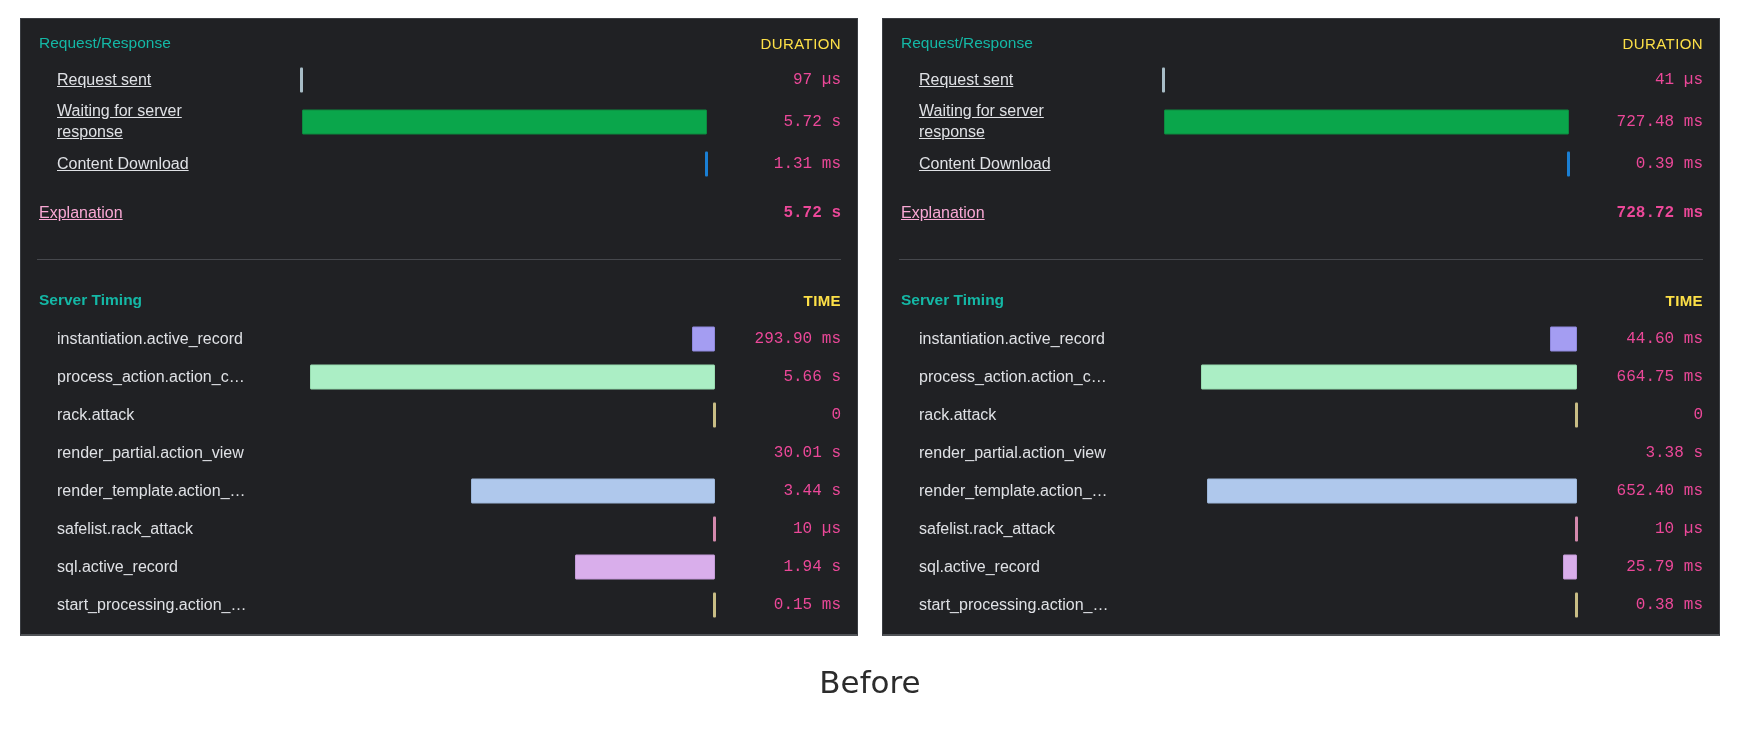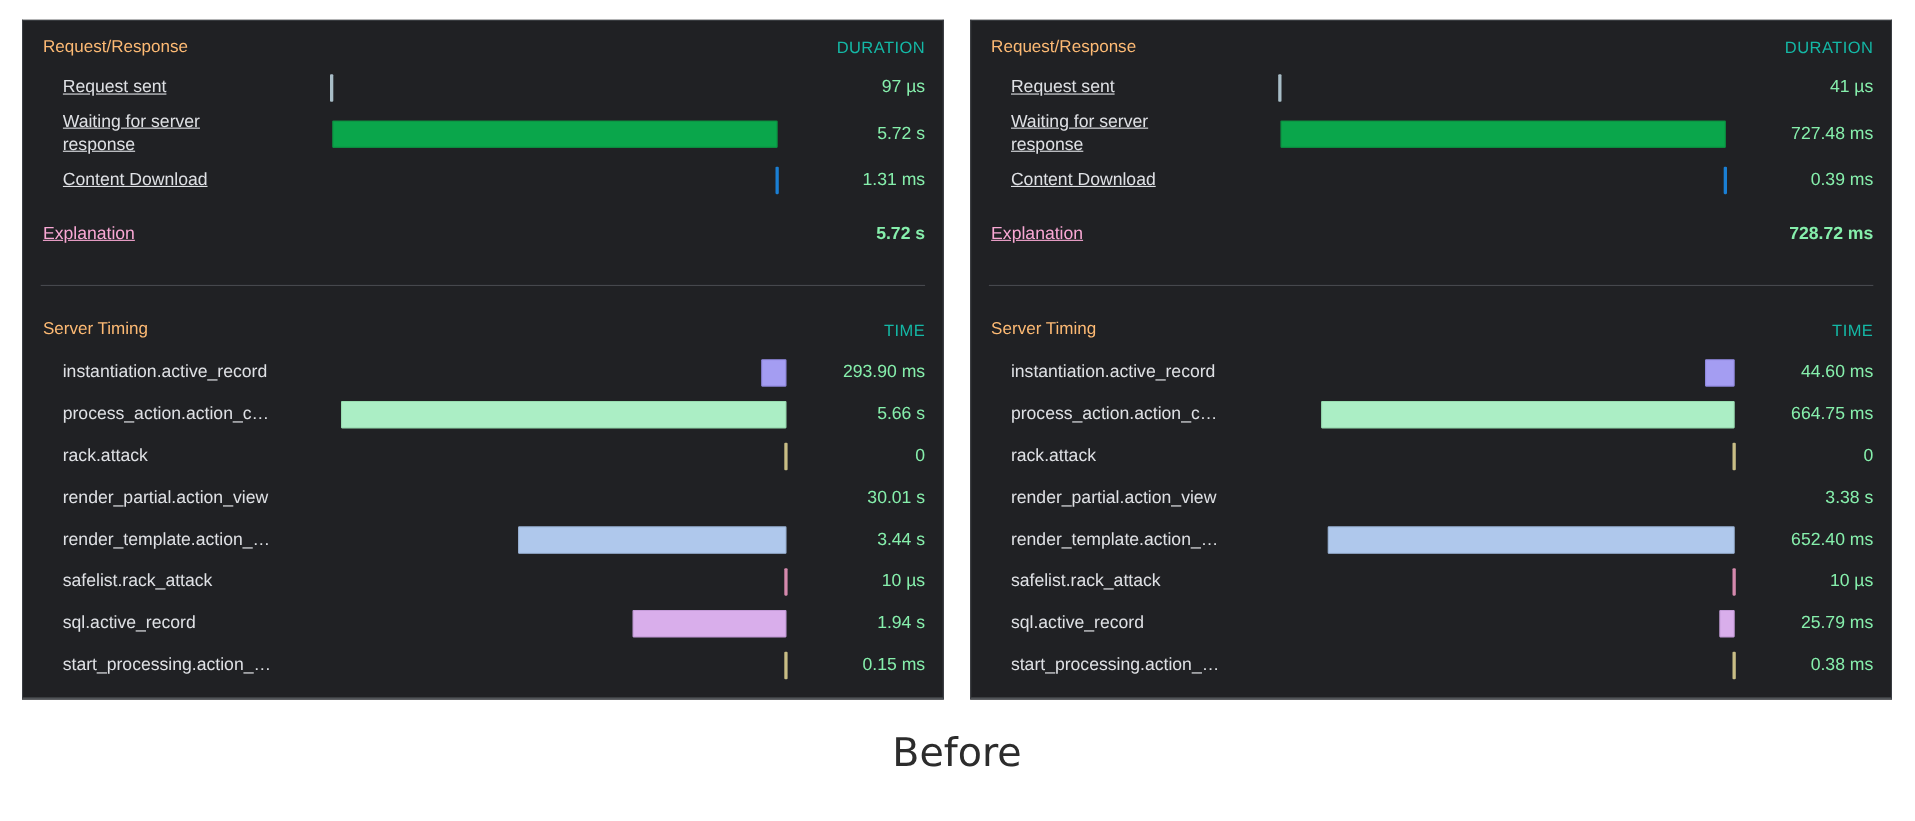--- a/index.html
+++ b/index.html
@@ -12,50 +12,50 @@
     border: 1px solid #3a3d42;
     border-bottom: 2px solid #505357;
     padding: 8px 14px 10px 14px;
     color: #dfe1e5;
     font-size: 16px;
   }
   .sec-head {
     display: flex; justify-content: space-between; align-items: center;
     height: 32px; padding: 0 2px 0 4px;
   }
-  .sec-title { color: #fdba74; font-size: 15.5px; }
-  .sec-col { color: #14b8a6; font-size: 15px; letter-spacing: 0.4px; }
+  .sec-title { color: #14b8a6; font-size: 15.5px; }
+  .sec-col { color: #fde047; font-size: 15px; letter-spacing: 0.4px; }
   .row {
     display: grid;
     grid-template-columns: 245px 1fr 128px;
     align-items: center;
     min-height: 42px;
     padding-left: 22px;
   }
   .st-rows .row { min-height: 38px; padding-left: 22px; }
   .row-label { color: #dfe1e5; line-height: 1.3; white-space: nowrap; overflow: hidden; }
   .rr-rows .row-label { max-width: 178px; white-space: normal; text-decoration: underline; }
   .row-track { position: relative; height: 100%; align-self: stretch; }
   .row-bar {
     position: absolute; top: 50%; transform: translateY(-50%);
     height: 25px; border-radius: 1px;
   }
-  .row-value { text-align: right; color: #86efac; padding-right: 2px; white-space: nowrap; }
+  .row-value { text-align: right; color: #ec4899; padding-right: 2px; white-space: nowrap; font-family: Liberation Mono, monospace; }
   .expl-row {
     display: grid; grid-template-columns: 1fr 128px; align-items: center;
     min-height: 40px; margin-top: 8px; padding-left: 4px;
   }
   .explanation { color: #f9a8d4; text-decoration: underline; cursor: pointer; font-size: 16px; width: fit-content; }
   .total { text-align: right; font-weight: 700; padding-right: 2px; white-space: nowrap; }
   .divider { height: 1px; background: #46484d; margin: 26px 2px 24px 2px; }
-  .st-head { margin-bottom: 4px; }
+  .st-head { margin-bottom: 4px; font-weight: bold; }
   .captions { display: flex; gap: 24px; margin-top: 28px; }
   .caption {
     flex: 1 1 0; text-align: center;
-    font-size: 36px; color: #2c2c2c; font-weight: 500;
+    font-size: 31px; color: #2c2c2c; font-weight: 500;
     font-family: "DejaVu Sans", "Liberation Sans", sans-serif;
   }
 </style>
 </head>
 <body>
 
 <div class="stage">
   <div class="panels" id="panels">
   <section class="panel">
     <div class="sec-head">

